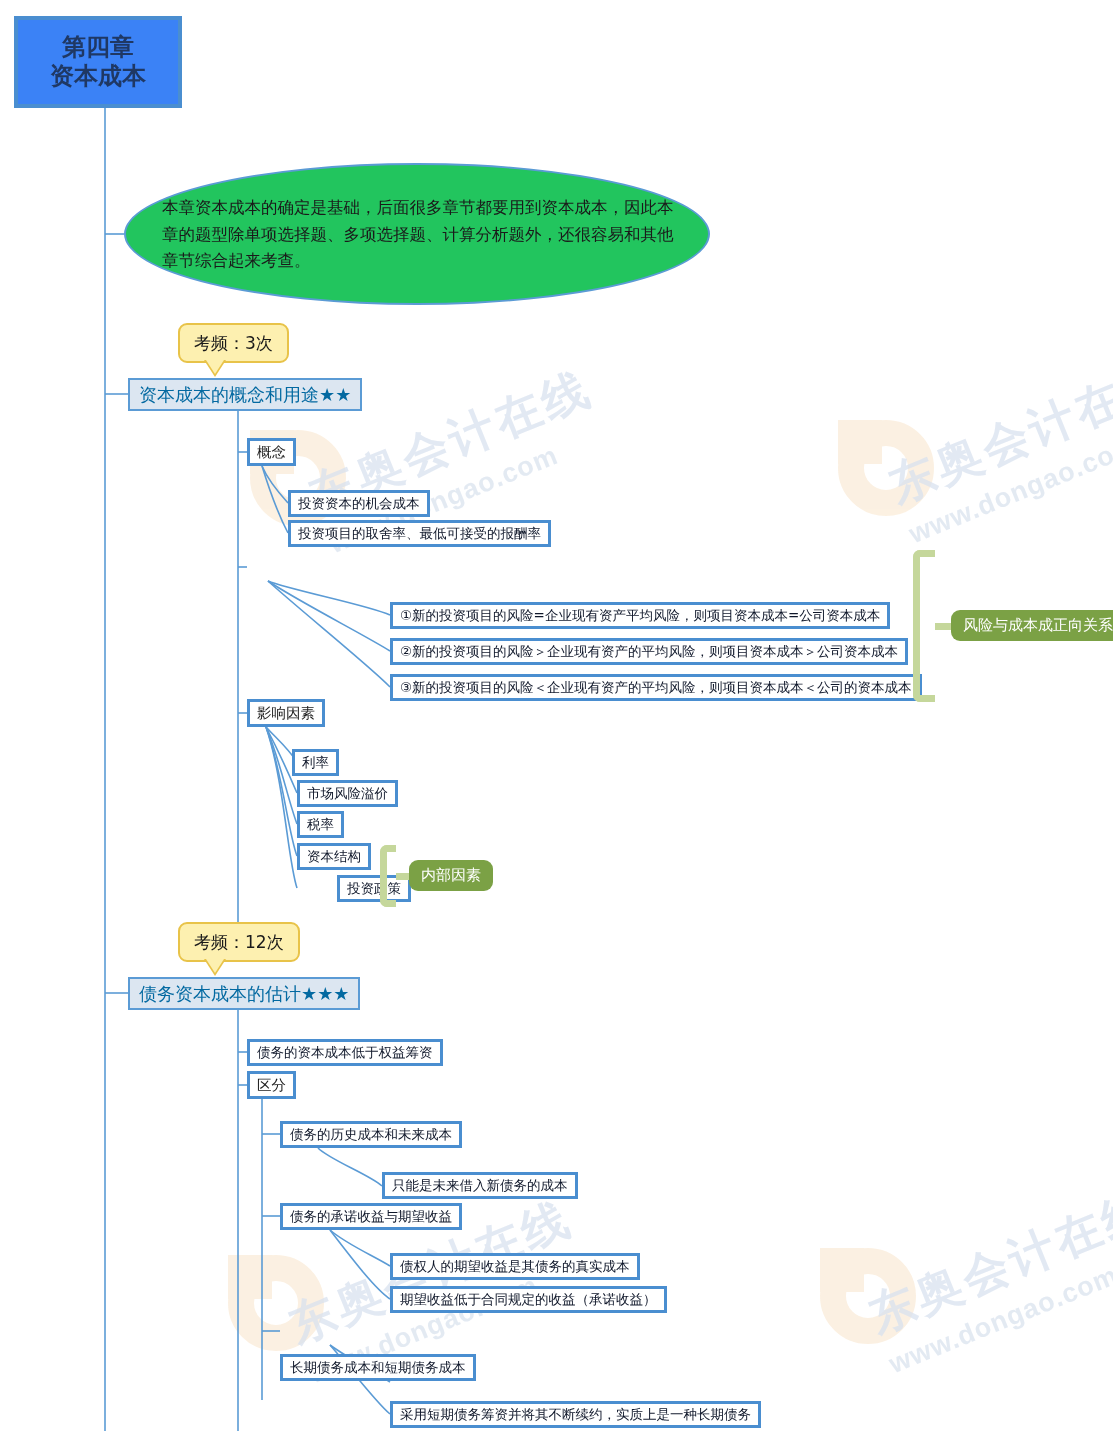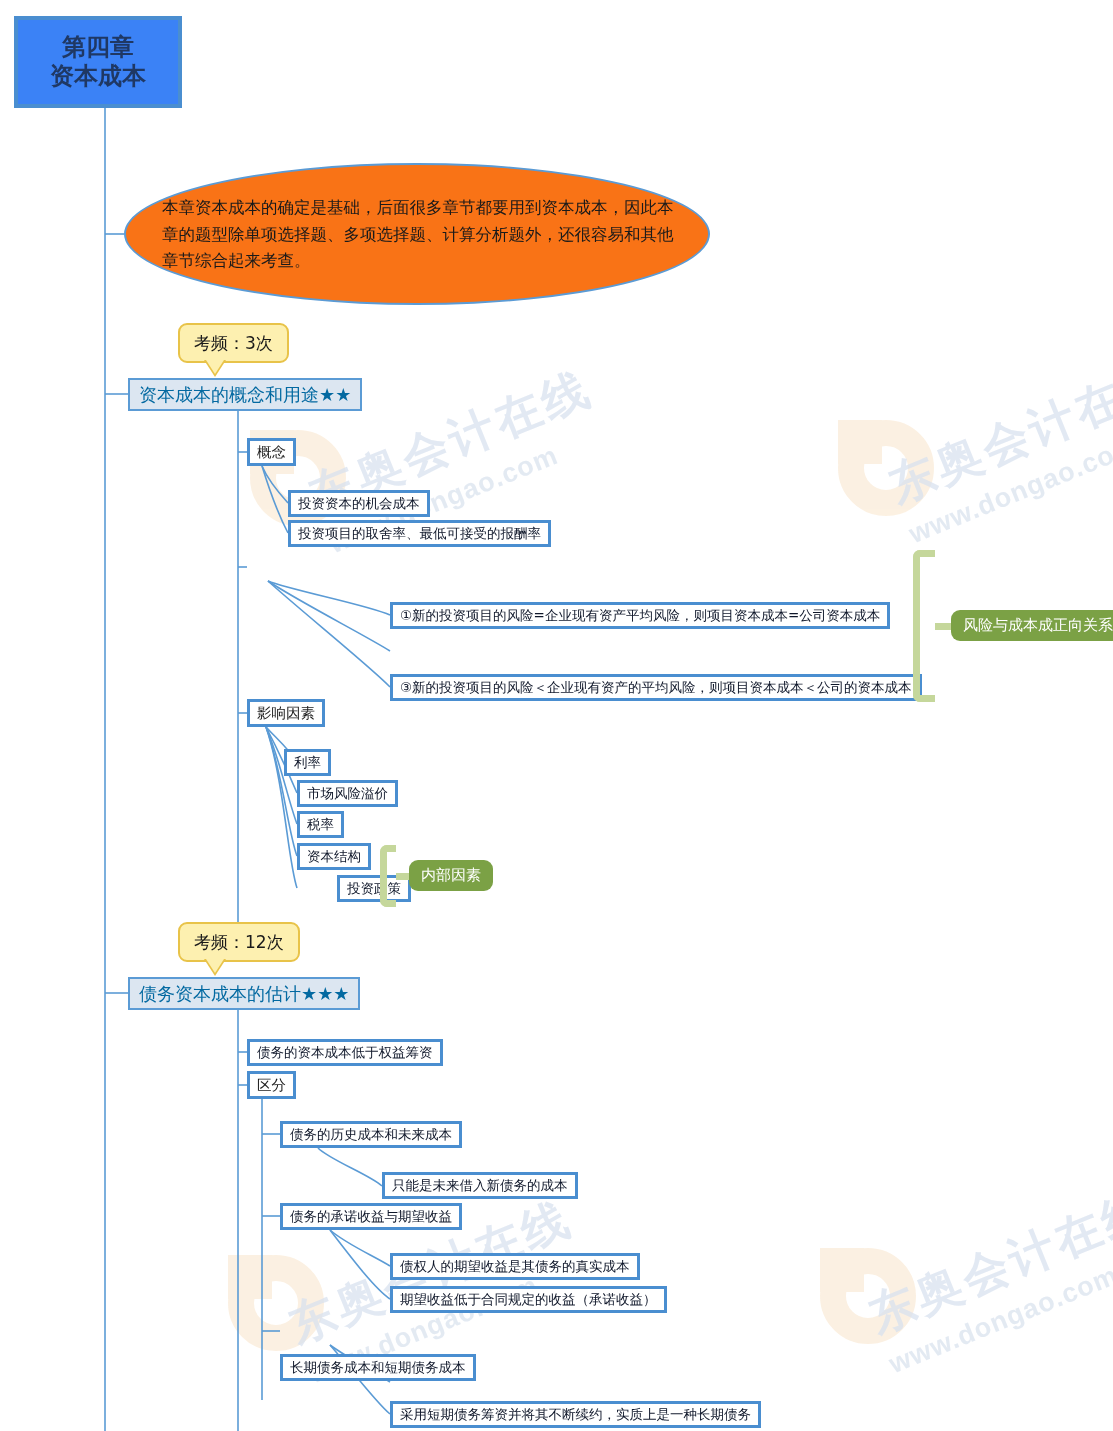--- a/index.html
+++ b/index.html
@@ -51,21 +51,21 @@
     left:14px;top:16px;width:168px;height:92px;
     border:4px solid #4a8ed0;background:#3b82f6;
     justify-content:center;text-align:center;
     font-size:24px;font-weight:bold;color:#1f3864;
     line-height:1.22;flex-direction:column;
     font-family:"DejaVu Sans","Liberation Sans",sans-serif;
   }
 
   .ellipse{
     left:124px;top:163px;width:586px;height:142px;
-    border:2px solid #5b9bd5;background:#f97316;
+    border:2px solid #5b9bd5;background:#22c55e;
     border-radius:50%/50%;
     z-index:3;
     display:block;
   }
   .ellipse .etext{
     position:absolute;left:36px;top:30px;width:512px;
     font-size:16.5px;color:#1a1a1a;line-height:1.62;
     white-space:normal;text-align:left;
     font-family:"DejaVu Sans","Liberation Sans",sans-serif;
   }
@@ -223,35 +223,38 @@
   <div class="node lvl3" style="left:288px;top:490px;">
     <span>投资资本的机会成本</span>
   </div>
   <div class="node lvl3" style="left:288px;top:520px;">
     <span>投资项目的取舍率、最低可接受的报酬率</span>
   </div>
 
   <div class="node lvl3" style="left:390px;top:602px;">
     <span>①新的投资项目的风险=企业现有资产平均风险，则项目资本成本=公司资本成本</span>
   </div>
+  <div class="node lvl3" style="left:390px;top:638px;">
+    <span>②新的投资项目的风险＞企业现有资产的平均风险，则项目资本成本＞公司资本成本</span>
+  </div>
   <div class="node lvl3" style="left:390px;top:674px;justify-content:flex-end;">
     <span>③新的投资项目的风险＜企业现有资产的平均风险，则项目资本成本＜公司的资本成本</span>
   </div>
 
   <div class="bracket" style="left:913px;top:550px;width:22px;height:152px;">
     <span class="stub"></span>
   </div>
   <div class="greentag" style="left:951px;top:610px;">
     <span>风险与成本成正向关系</span>
   </div>
 
   <div class="node lvl2" style="left:247px;top:699px;">
     <span>影响因素</span>
   </div>
-  <div class="node lvl3" style="left:284px;top:749px;text-align:right;">
+  <div class="node lvl3" style="left:292px;top:749px;text-align:right;">
     <span>利率</span>
   </div>
   <div class="node lvl3" style="left:297px;top:780px;">
     <span>市场风险溢价</span>
   </div>
   <div class="node lvl3" style="left:297px;top:811px;">
     <span>税率</span>
   </div>
   <div class="node lvl3" style="left:297px;top:843px;">
     <span>资本结构</span>

